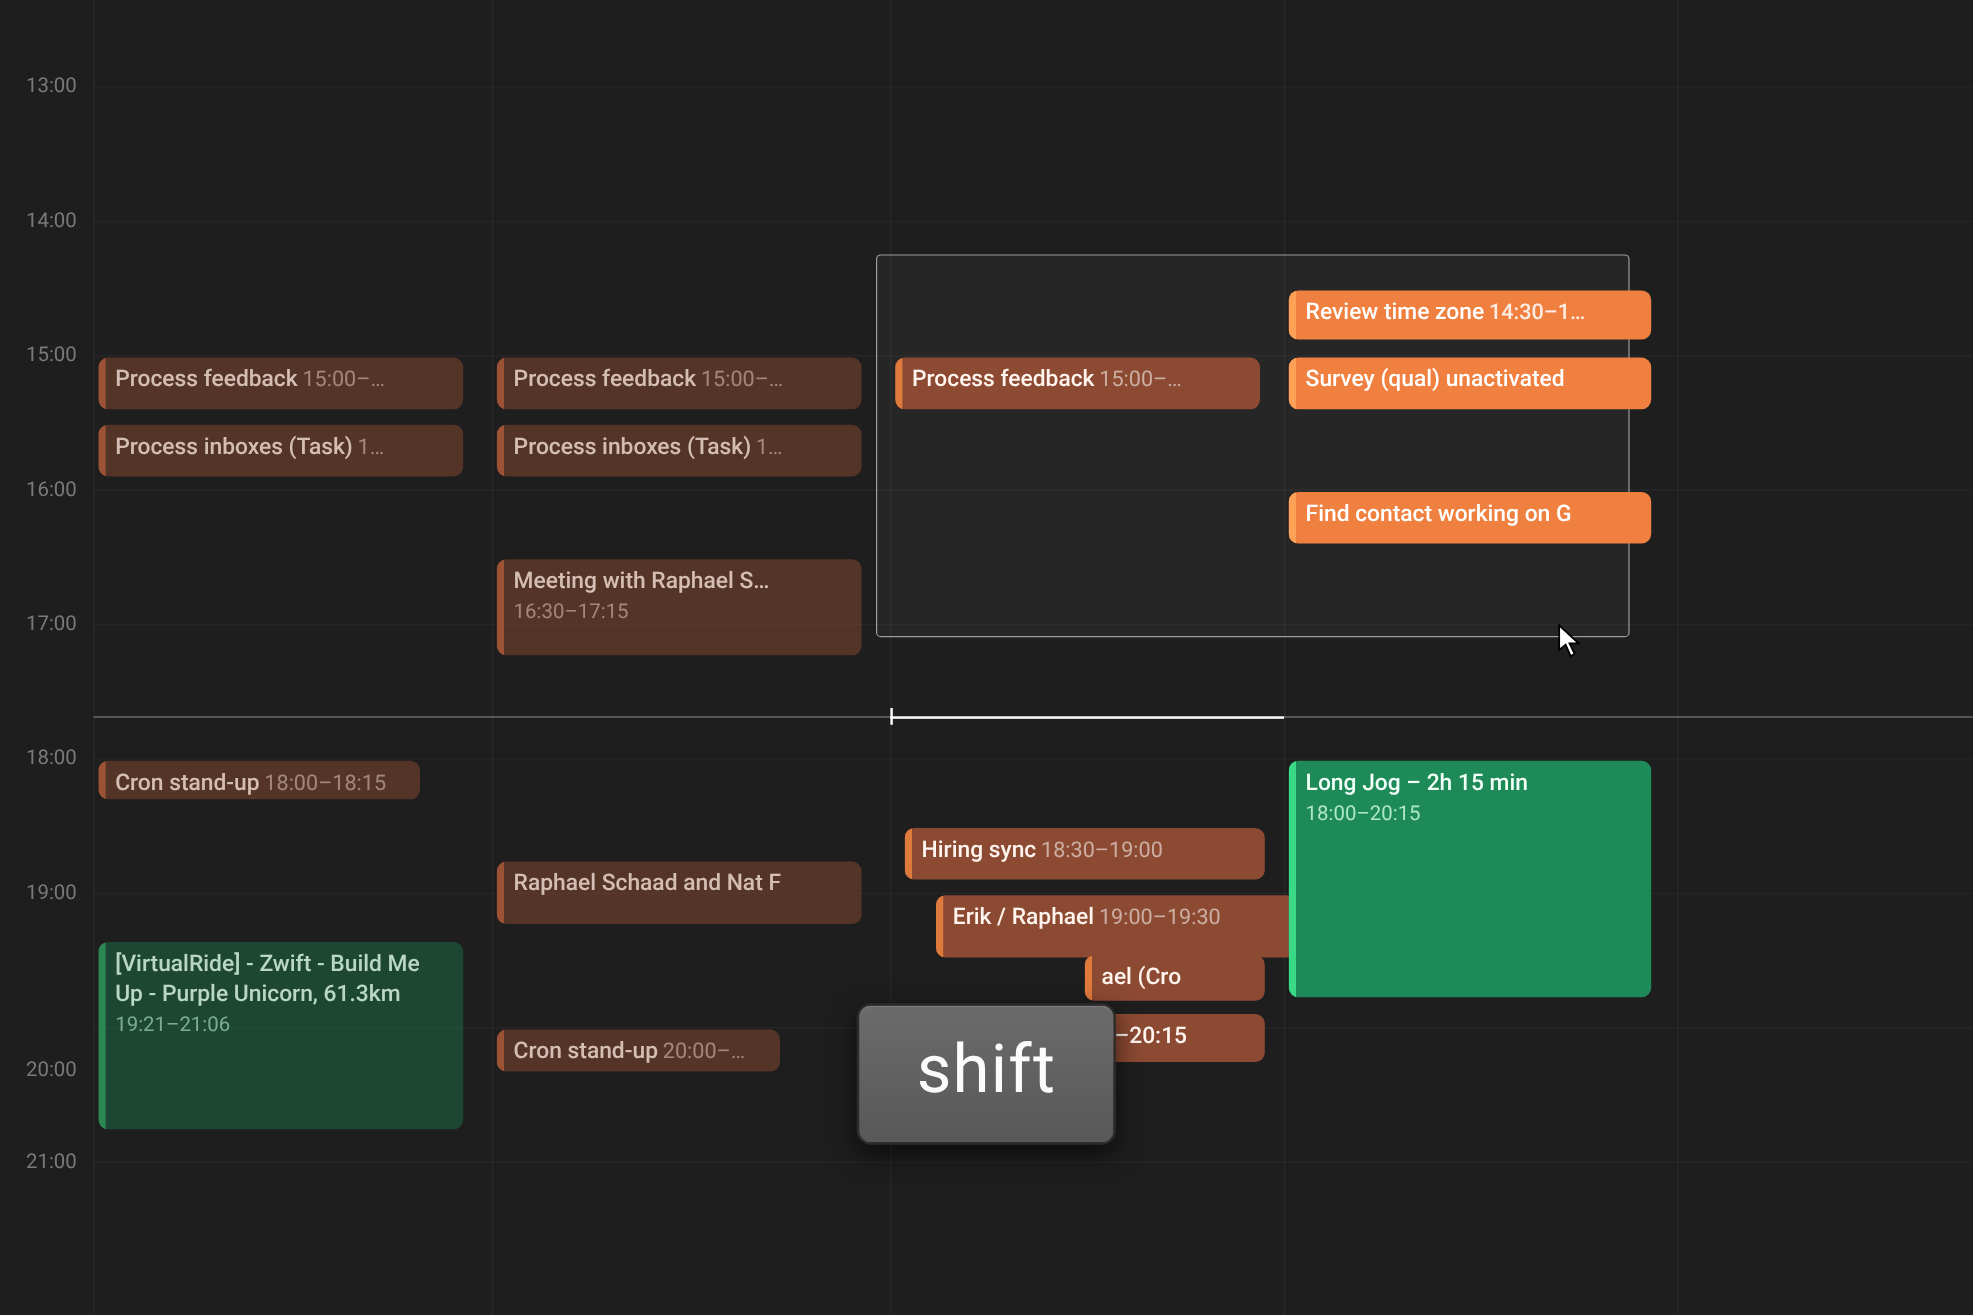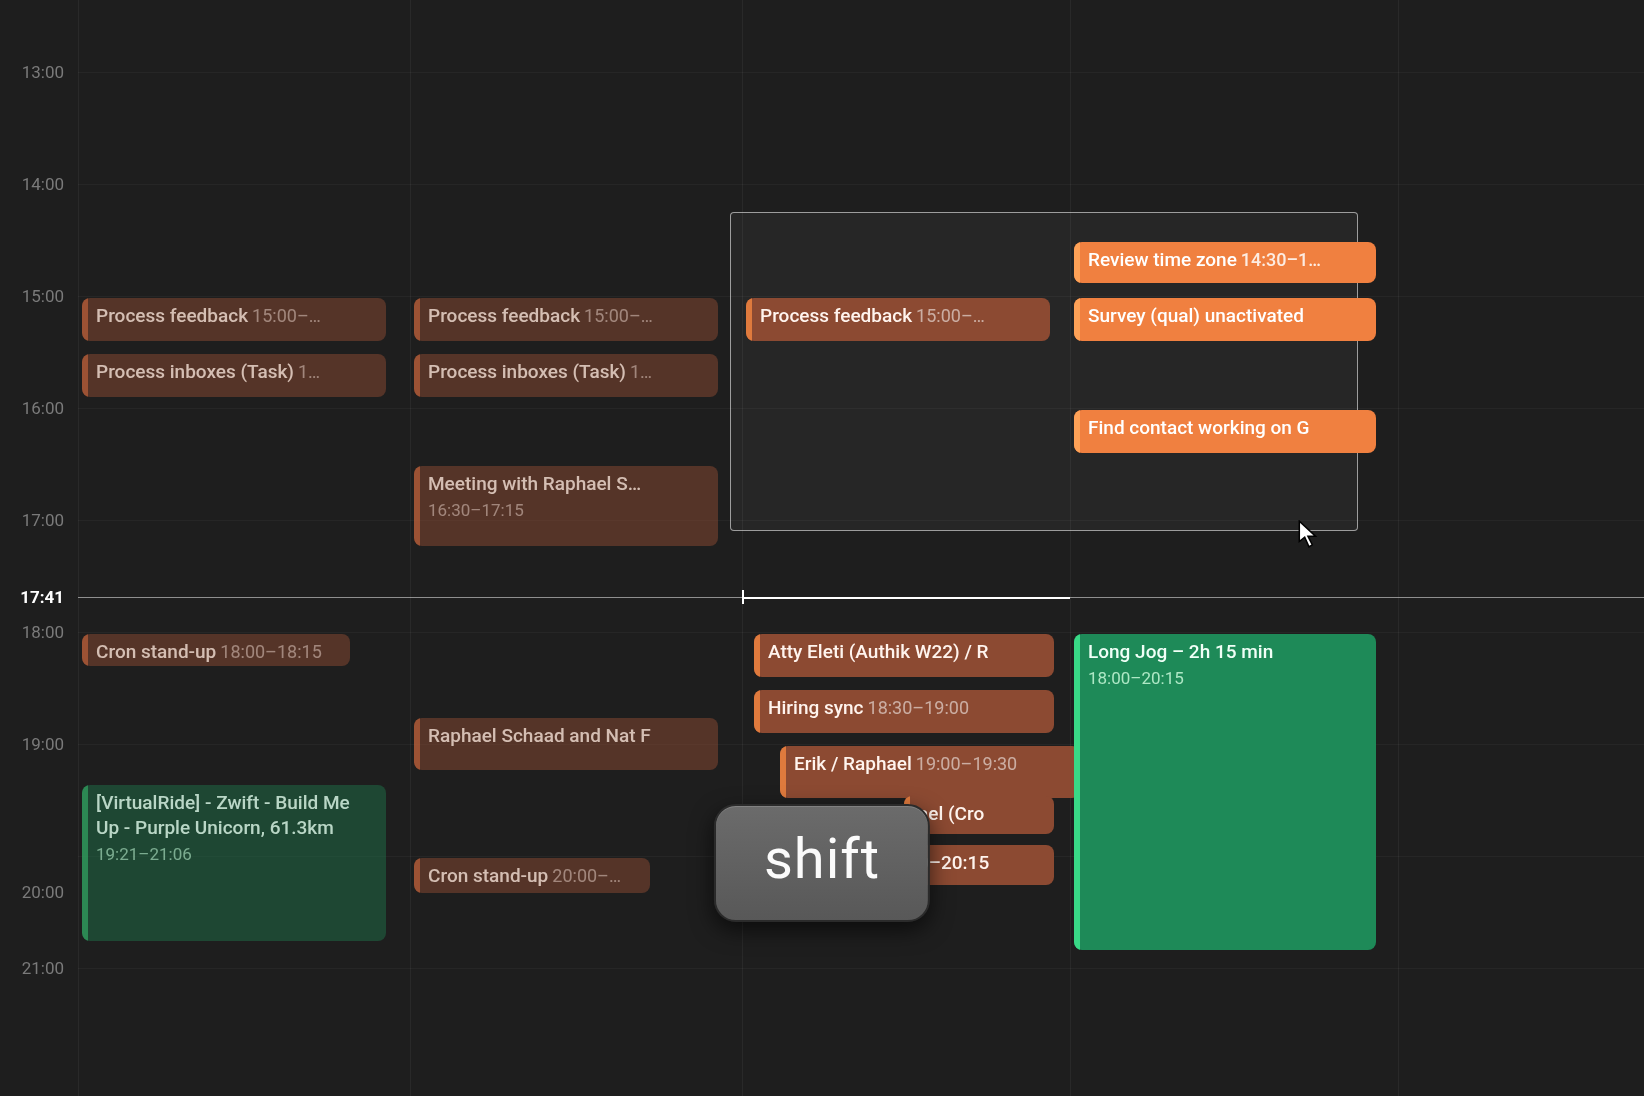--- a/index.html
+++ b/index.html
@@ -146,26 +146,27 @@
     height: 30px;
     pointer-events: none;
   }
 
   .key-toast {
     position: absolute;
     left: 50%;
     transform: translateX(-50%);
     background: linear-gradient(#6b6b6b,#585858);
     border: 2px solid #2b2b2b;
-    border-radius: 22px;
+    border-radius: 12px;
     color: #fbfbfb;
     font-size: 56px;
     padding: 20px 48px 28px 48px;
     box-shadow: 0 8px 22px rgba(0,0,0,0.6), inset 0 1px 0 rgba(255,255,255,0.15);
     letter-spacing: 1px;
+    margin-top: 32px;
   }
 </style>
 </head>
 <body>
 
 <div class="calendar-grid" id="grid">
     <div class="vgrid" style="left: 78px;"></div>
     <div class="vgrid" style="left: 410px;"></div>
     <div class="vgrid" style="left: 742px;"></div>
     <div class="vgrid" style="left: 1070px;"></div>
@@ -202,42 +203,38 @@
     <div class="time-col">
       <div class="time-label" style="top: 892px;">20:00</div>
     </div>
     <div class="hgrid" style="top: 968px;"></div>
     <div class="time-col">
       <div class="time-label" style="top: 968px;">21:00</div>
     </div>
     <div class="now-line" style="top: 596.533px;"></div>
     <div class="now-highlight" style="top: 596.533px; left: 742px; width: 328px;"></div>
     <div class="now-tick" style="left: 742px; top: 596.533px;"></div>
-    <div class="time-col">
-      <div class="now-label" style="top: 596.533px;">17:41</div>
-    </div>
     <div class="selection-box" style="left: 730px; top: 212px; width: 628px; height: 319.2px;"></div>
     <div class="event brown-faded" style="left: 82px; width: 304px; top: 298px; height: 43.04px;"><div class="accent"></div><span class="title">Process feedback</span><span class="time">15:00–…</span></div>
     <div class="event brown-faded" style="left: 414px; width: 304px; top: 298px; height: 43.04px;"><div class="accent"></div><span class="title">Process feedback</span><span class="time">15:00–…</span></div>
     <div class="event brown" style="left: 746px; width: 304px; top: 298px; height: 43.04px;"><div class="accent"></div><span class="title">Process feedback</span><span class="time">15:00–…</span></div>
     <div class="event brown-faded" style="left: 82px; width: 304px; top: 354px; height: 43.04px;"><div class="accent"></div><span class="title">Process inboxes (Task)</span><span class="time">1…</span></div>
     <div class="event brown-faded" style="left: 414px; width: 304px; top: 354px; height: 43.04px;"><div class="accent"></div><span class="title">Process inboxes (Task)</span><span class="time">1…</span></div>
     <div class="event orange" style="left: 1074px; width: 302px; top: 242px; height: 41px;"><div class="accent"></div><span class="title">Review time zone</span><span class="time">14:30–1…</span></div>
     <div class="event orange" style="left: 1074px; width: 302px; top: 298px; height: 43.04px;"><div class="accent"></div><span class="title">Survey (qual) unactivated</span></div>
     <div class="event orange" style="left: 1074px; width: 302px; top: 410px; height: 43.04px;"><div class="accent"></div><span class="title">Find contact working on G</span></div>
     <div class="event brown-faded tall" style="left: 414px; width: 304px; top: 466px; height: 80px;"><div class="accent"></div><span class="title">Meeting with Raphael S…</span><span class="time">16:30–17:15</span></div>
     <div class="event brown-faded" style="left: 82px; width: 268px; top: 634px; height: 32px;"><div class="accent"></div><span class="title">Cron stand-up</span><span class="time">18:00–18:15</span></div>
-    <div class="event brown" style="left: 754px; width: 300px; top: 634px; height: 43.04px;"><div class="accent"></div><span class="title">Atty Eleti (Authik W22) / R</span></div>
     <div class="event brown" style="left: 754px; width: 300px; top: 690px; height: 43.04px;"><div class="accent"></div><span class="title">Hiring sync</span><span class="time">18:30–19:00</span></div>
     <div class="event brown" style="left: 780px; width: 300px; top: 746px; height: 52px;"><div class="accent"></div><span class="title">Erik / Raphael</span><span class="time">19:00–19:30</span></div>
     <div class="event brown" style="left: 904px; width: 150px; top: 796.4px; height: 37.44px;"><div class="accent"></div><span class="title">ael (Cro</span></div>
     <div class="event brown" style="left: 904px; width: 150px; top: 844.56px; height: 40.8px;"><div class="accent"></div><span class="title">0–20:15</span></div>
     <div class="event brown-faded" style="left: 414px; width: 304px; top: 718px; height: 52px;"><div class="accent"></div><span class="title">Raphael Schaad and Nat F</span></div>
     <div class="event brown-faded" style="left: 414px; width: 236px; top: 858px; height: 35.2px;"><div class="accent"></div><span class="title">Cron stand-up</span><span class="time">20:00–…</span></div>
-    <div class="event green tall" style="left: 1074px; width: 302px; top: 634px; height: 316px;"><div class="accent"></div><span class="title">Long Jog – 2h 15 min</span><span class="time">18:00–20:15</span></div>
+    <div class="event green tall" style="left: 1074px; width: 302px; top: 634px; height: 197px;"><div class="accent"></div><span class="title">Long Jog – 2h 15 min</span><span class="time">18:00–20:15</span></div>
     <div class="event green-faded tall" style="left: 82px; width: 304px; top: 785.2px; height: 156px;"><div class="accent"></div><span class="title">[VirtualRide] - Zwift - Build Me Up - Purple Unicorn, 61.3km</span><span class="time">19:21–21:06</span></div>
     <div class="cursor" style="left: 1298px; top: 520px;"><svg viewBox="0 0 20 26" width="22" height="28">
         <path d="M1 1 L1 20 L6 16 L10 25 L13 23 L9 15 L16 15 Z" fill="#fff" stroke="#000" stroke-width="1.4"></path>
       </svg></div>
   </div>
 
 <div class="key-toast" style="top: 804px;">
   <span>shift</span>
 </div>
 

